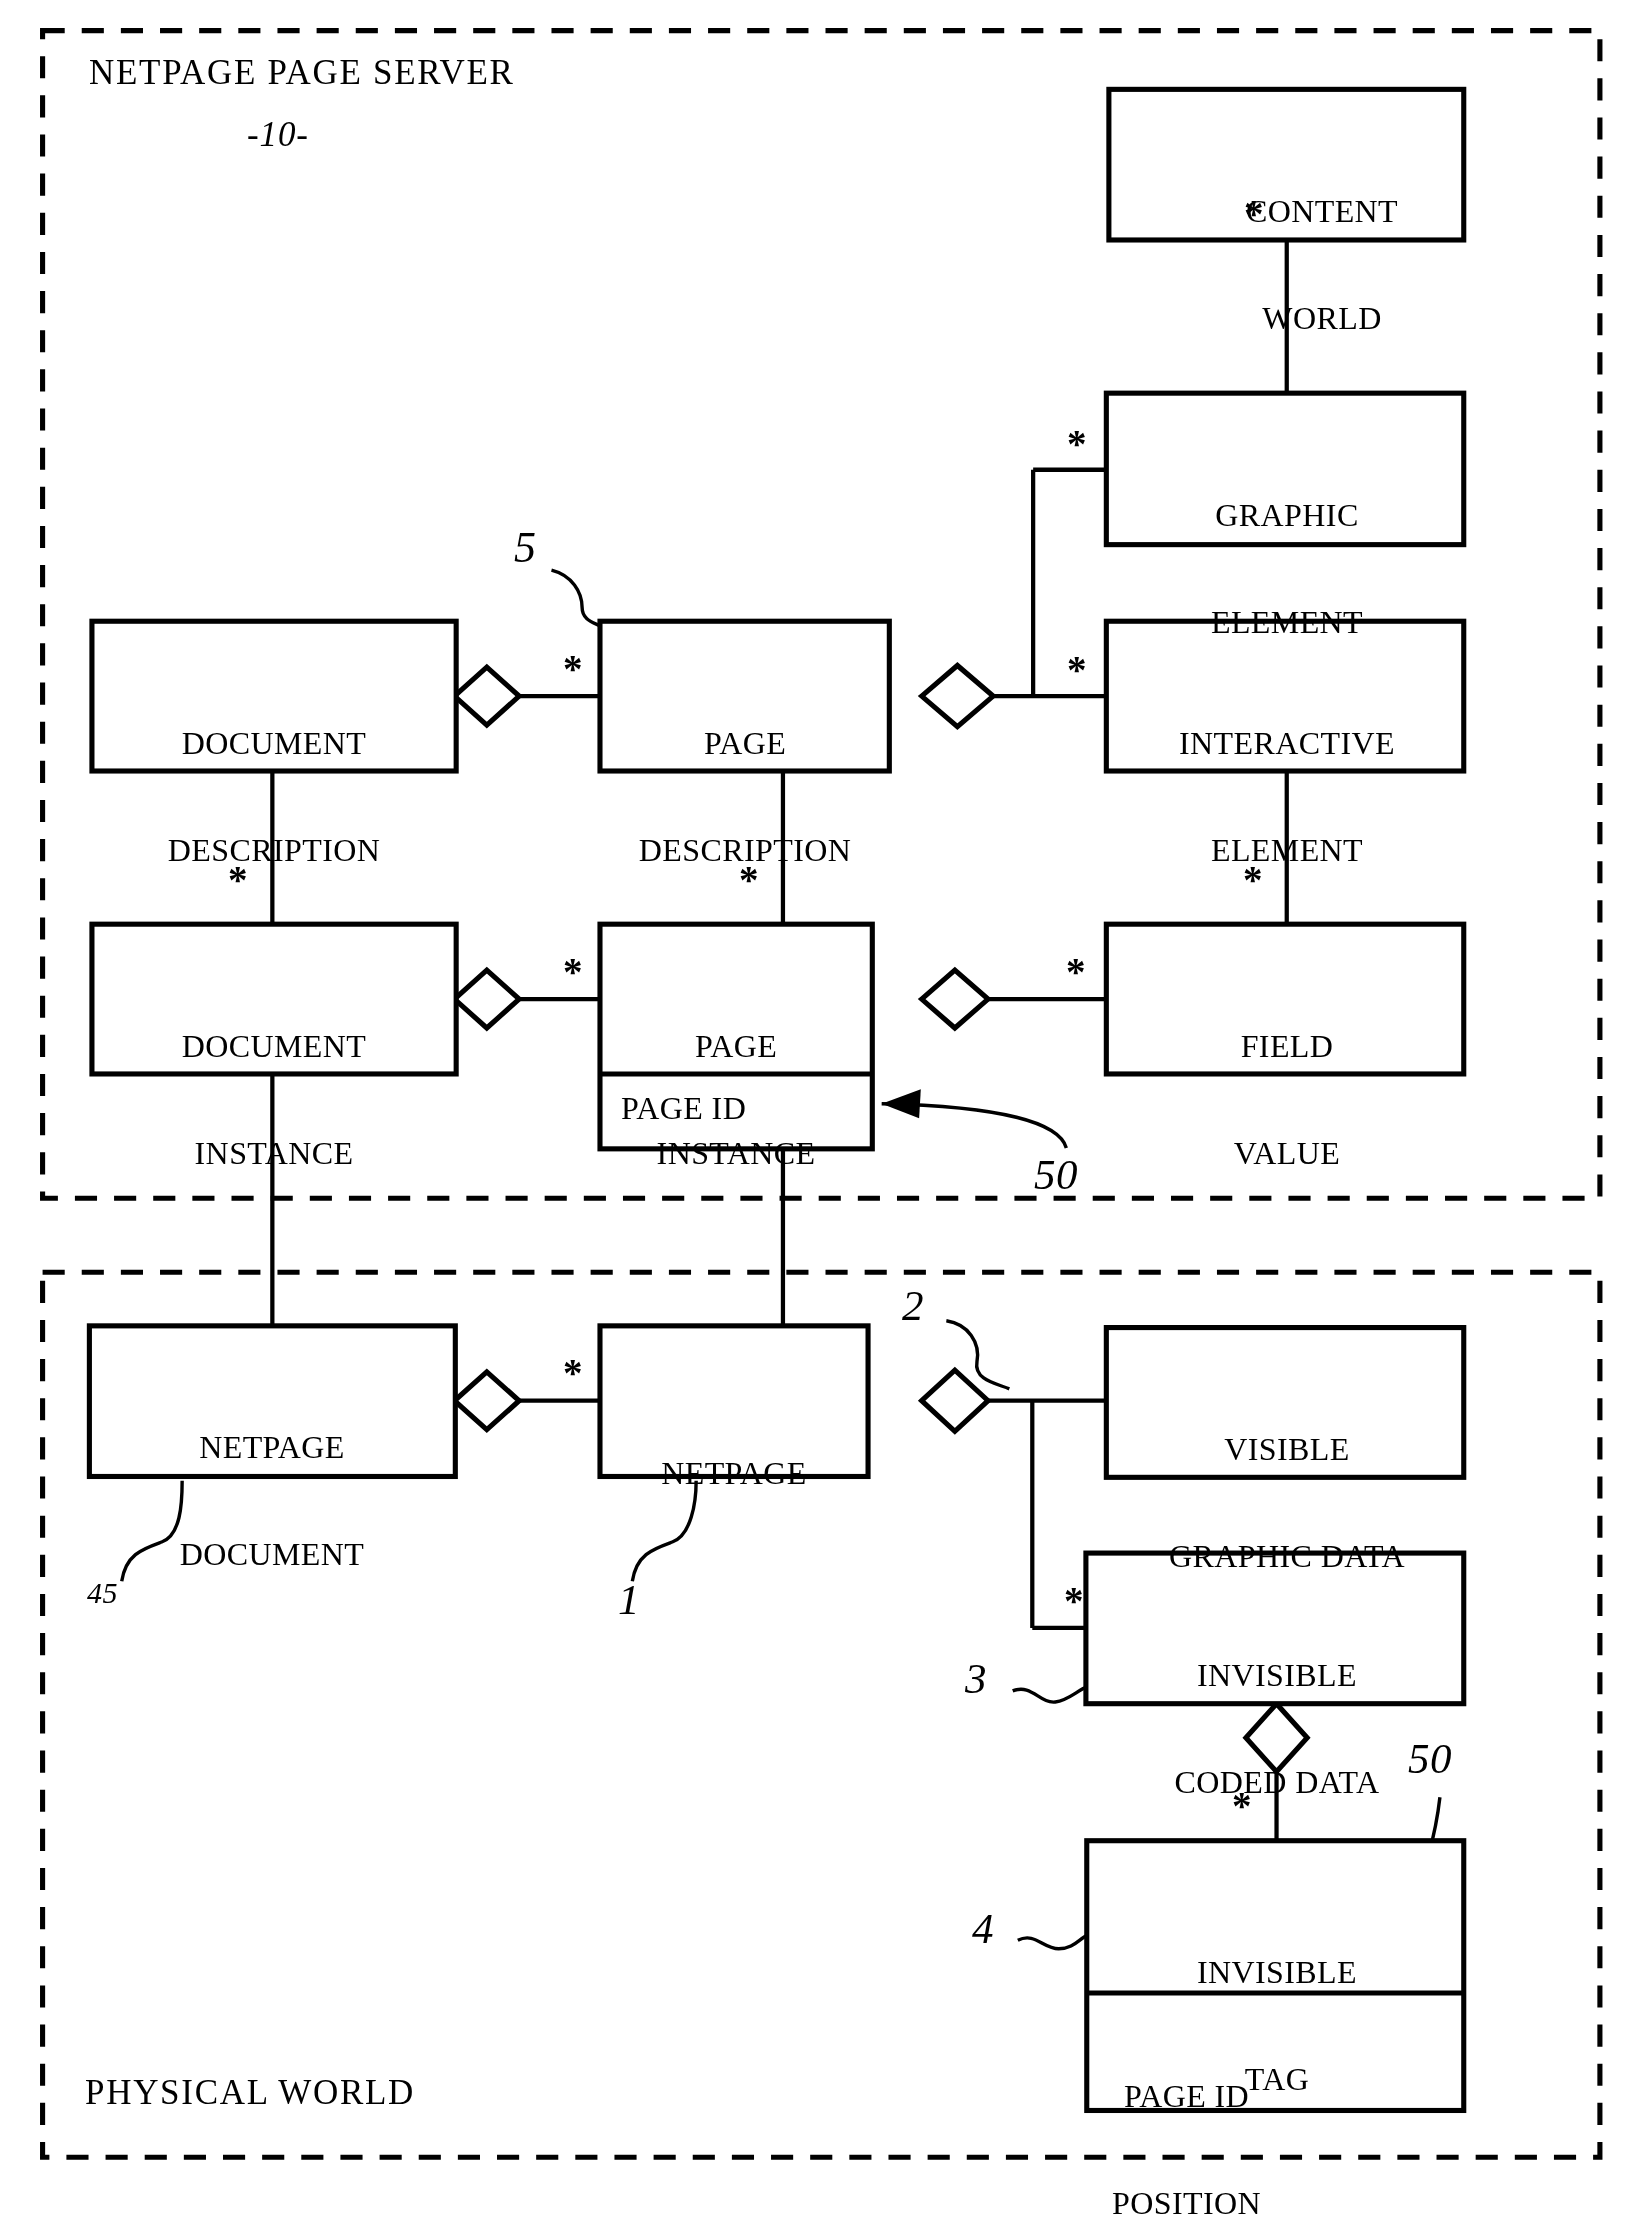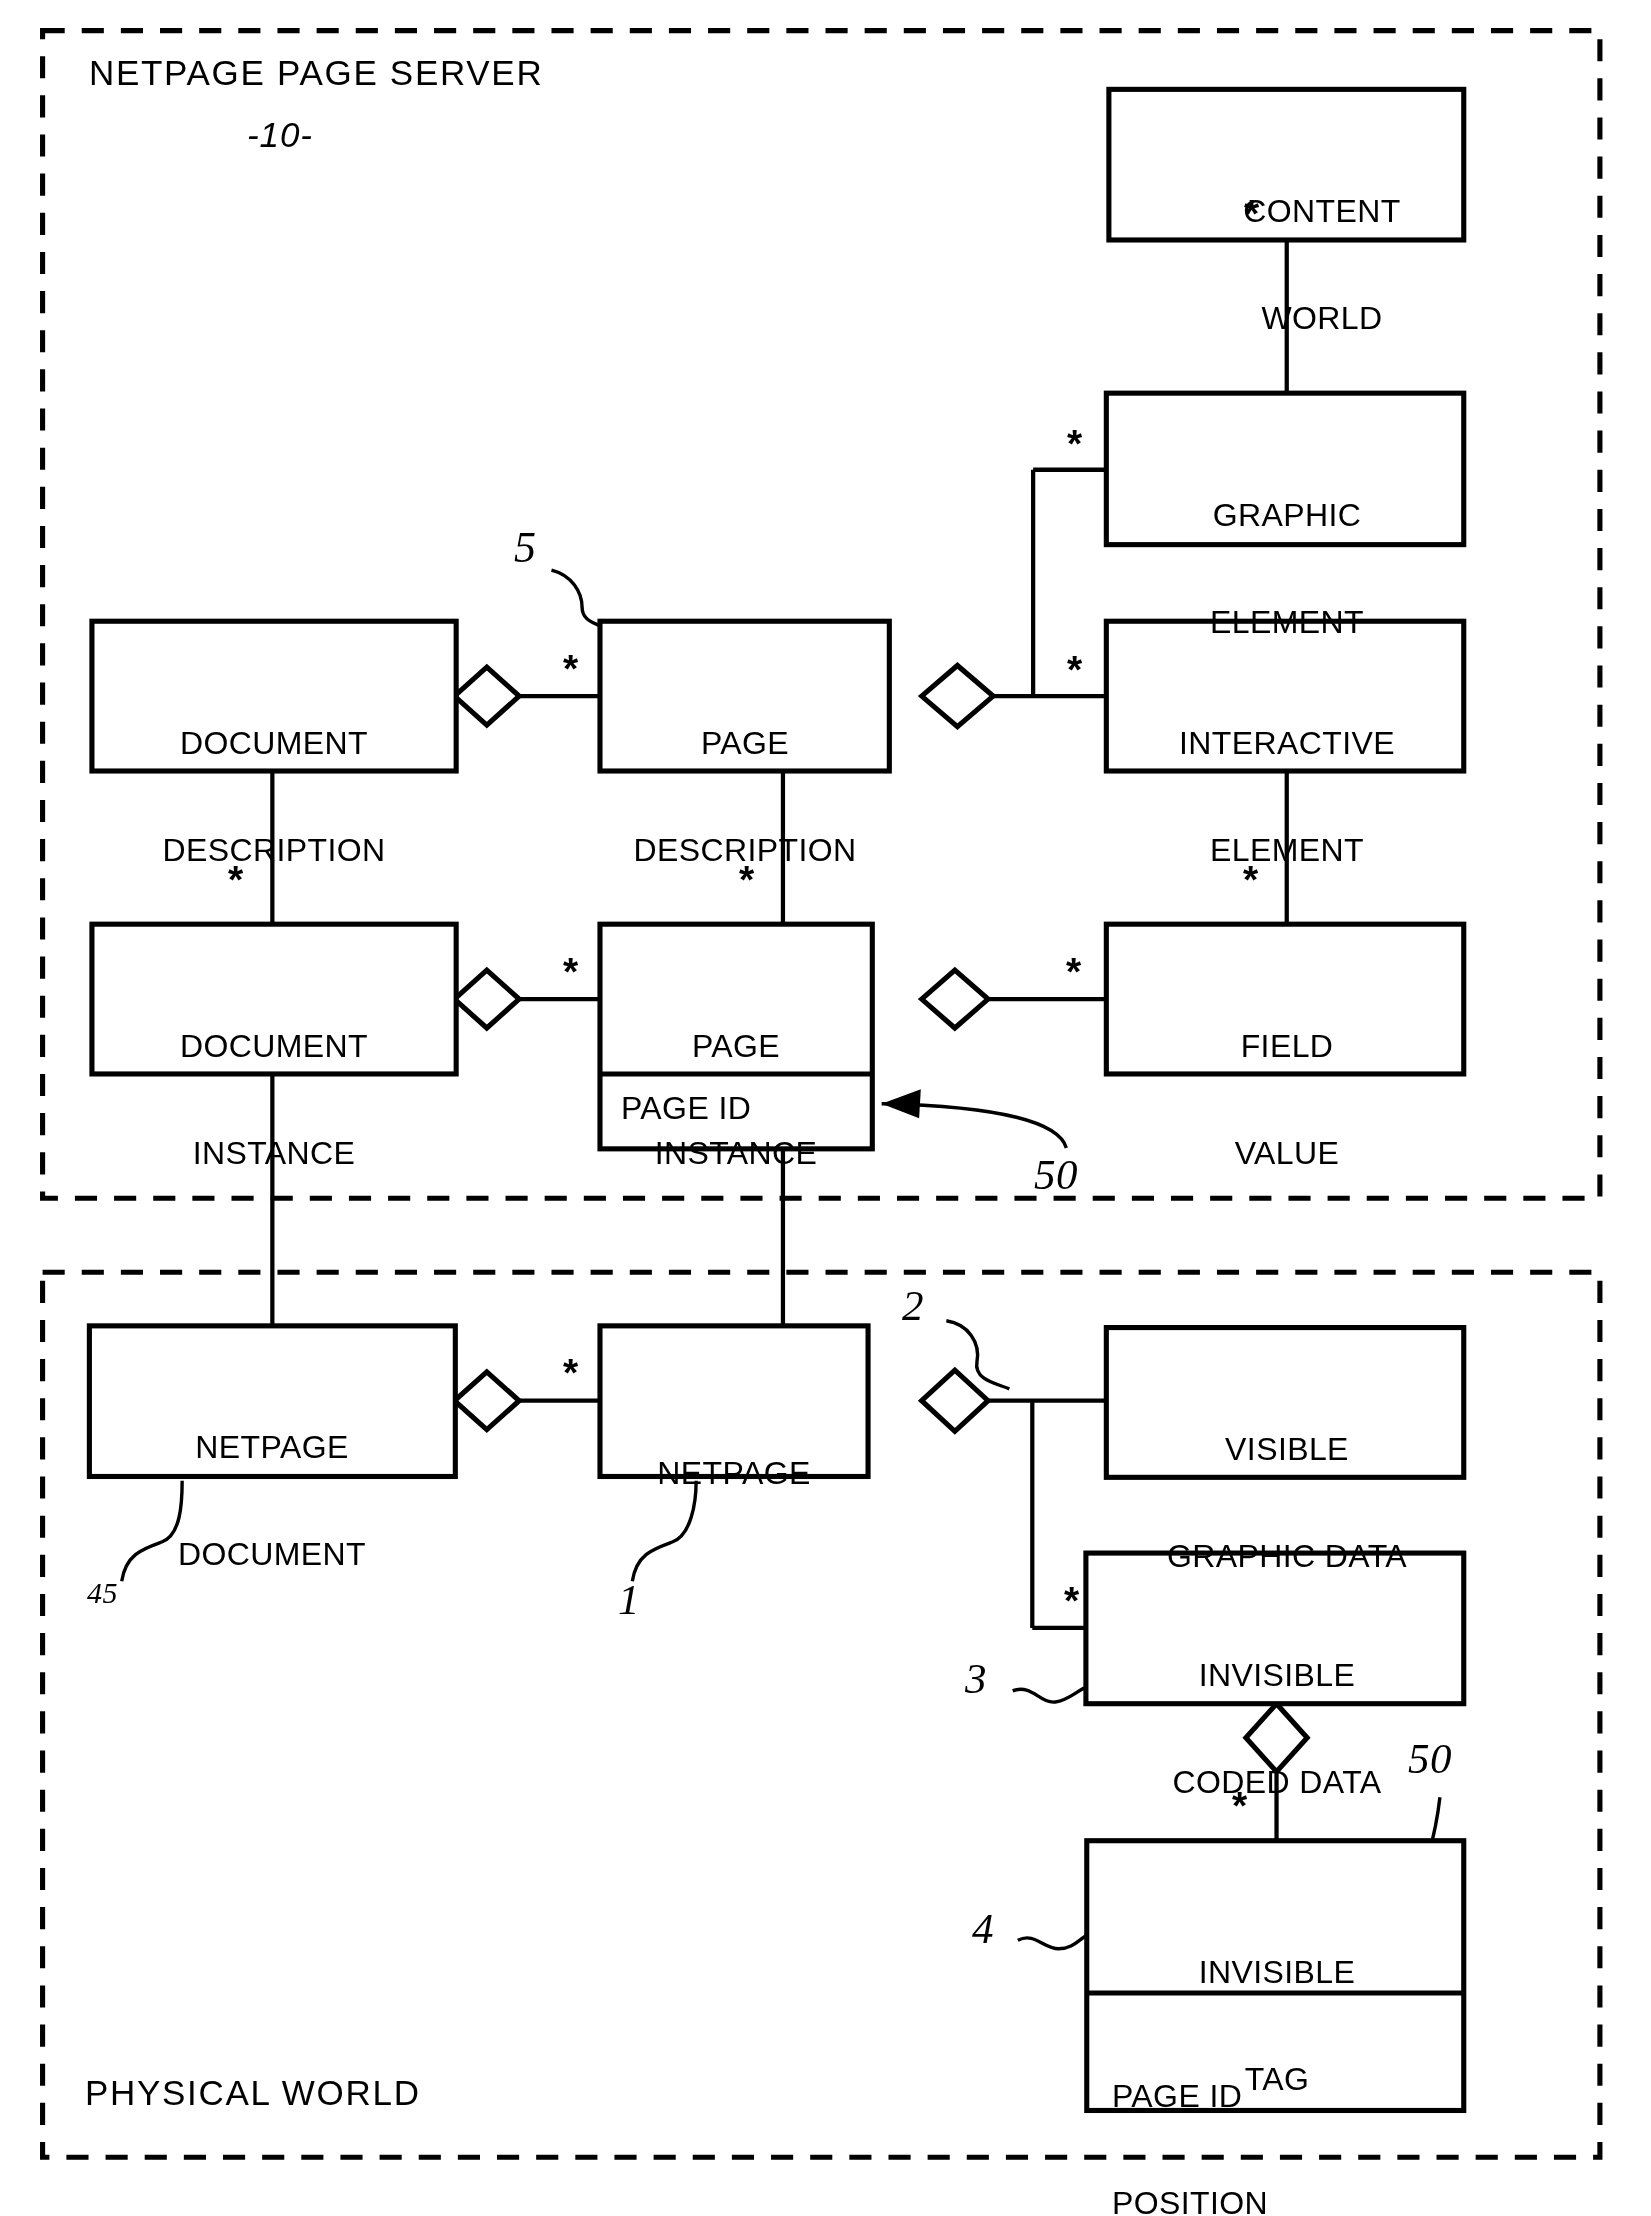--- a/index.html
+++ b/index.html
@@ -56,34 +56,34 @@
     stroke-dasharray: 26 20;
     stroke-linecap: butt;
   }
   .arrowhead {
     fill: #000000;
   }
   
   .txt {
     position: absolute;
     color: #000000;
-    font-family: Liberation Sans, sans-serif;
+    font-family: Liberation Serif, serif;
     letter-spacing: 0.4px;
     white-space: pre;
     line-height: 1.12;
   }
   .box-label {
     text-align: center;
     font-size: 32px;
     font-weight: 400;
     transform: translateX(-50%);
   }
   .compartment-label {
     font-size: 32px;
-    text-align: left;
+    text-align: center;
   }
   .panel-title {
     font-size: 35px;
     letter-spacing: 1.7px;
   }
   .panel-subtitle {
     font-size: 35px;
     font-style: italic;
     letter-spacing: 0.9px;
     margin-top: 13px;

